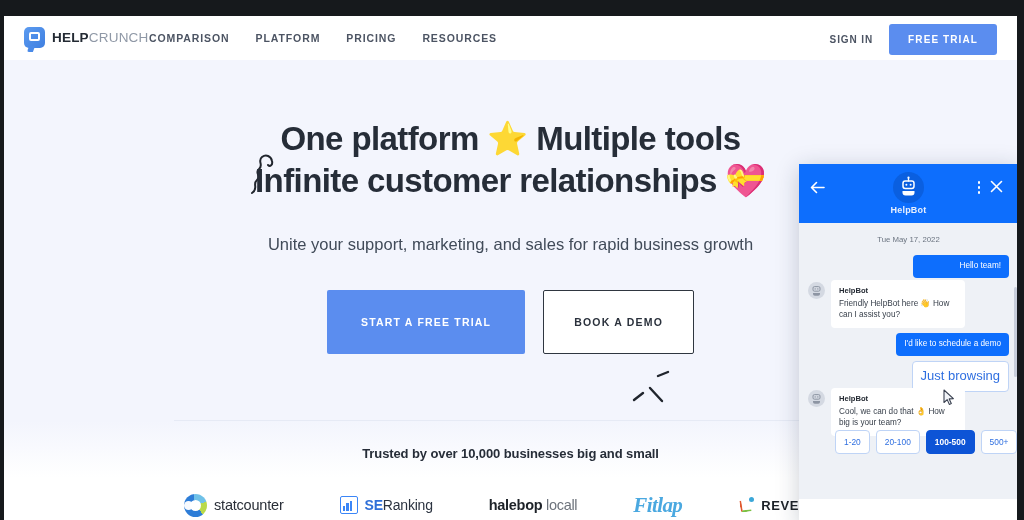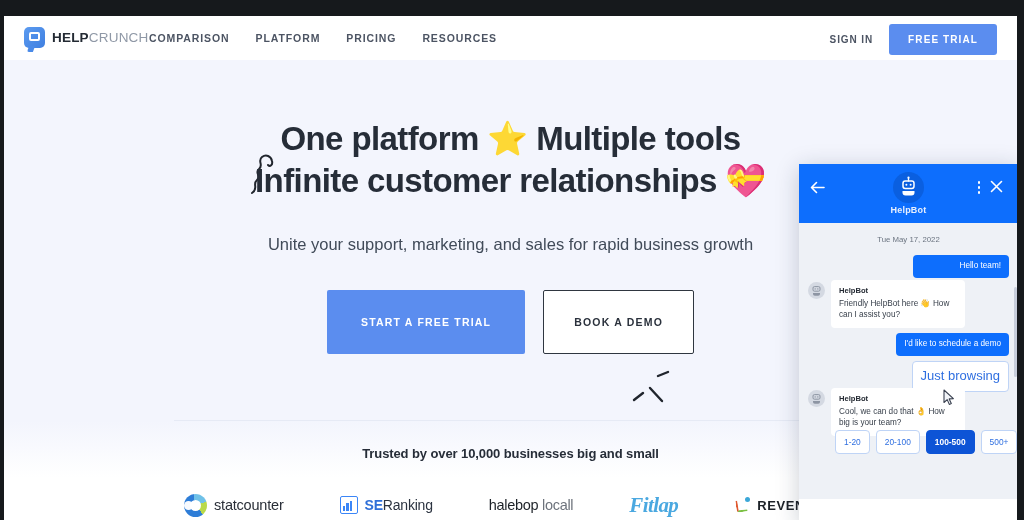--- a/index.html
+++ b/index.html
@@ -110,21 +110,21 @@
     width:16px;height:16px;border:1.5px solid #3b86f7;border-radius:2px;
     position:relative;background:#fff;
   }
   .se-icon span{position:absolute;bottom:2px;width:2.5px;background:#3b86f7;}
   .se-icon span:nth-child(1){left:2px;height:5px;}
   .se-icon span:nth-child(2){left:5.5px;height:8px;}
   .se-icon span:nth-child(3){left:9px;height:10px;}
   .se-text{font-size:14px;color:#2b3340;letter-spacing:-.2px;}
   .se-text b{color:#2f6fd8;font-weight:700;}
   .hal-text{font-size:14.5px;color:#1d2228;letter-spacing:-.3px;}
-  .hal-text b{font-weight:400;}
+  .hal-text b{font-weight:700;}
   .hal-text span{color:#6d737c;font-weight:400;}
   .esb-mark{
     width:27px;height:27px;border-radius:50%;border:1px solid #cfd9e4;
     position:relative;flex:none;
   }
   .esb-mark:after{
     content:"";position:absolute;left:6px;top:10px;width:15px;height:7px;
     border:1.4px solid #9fb3c8;border-radius:50%/100% 100% 0 0;transform:rotate(-12deg);
   }
   .esb-text{font-size:7.2px;letter-spacing:1.6px;color:#5d6a7a;font-weight:700;line-height:1.55;}

